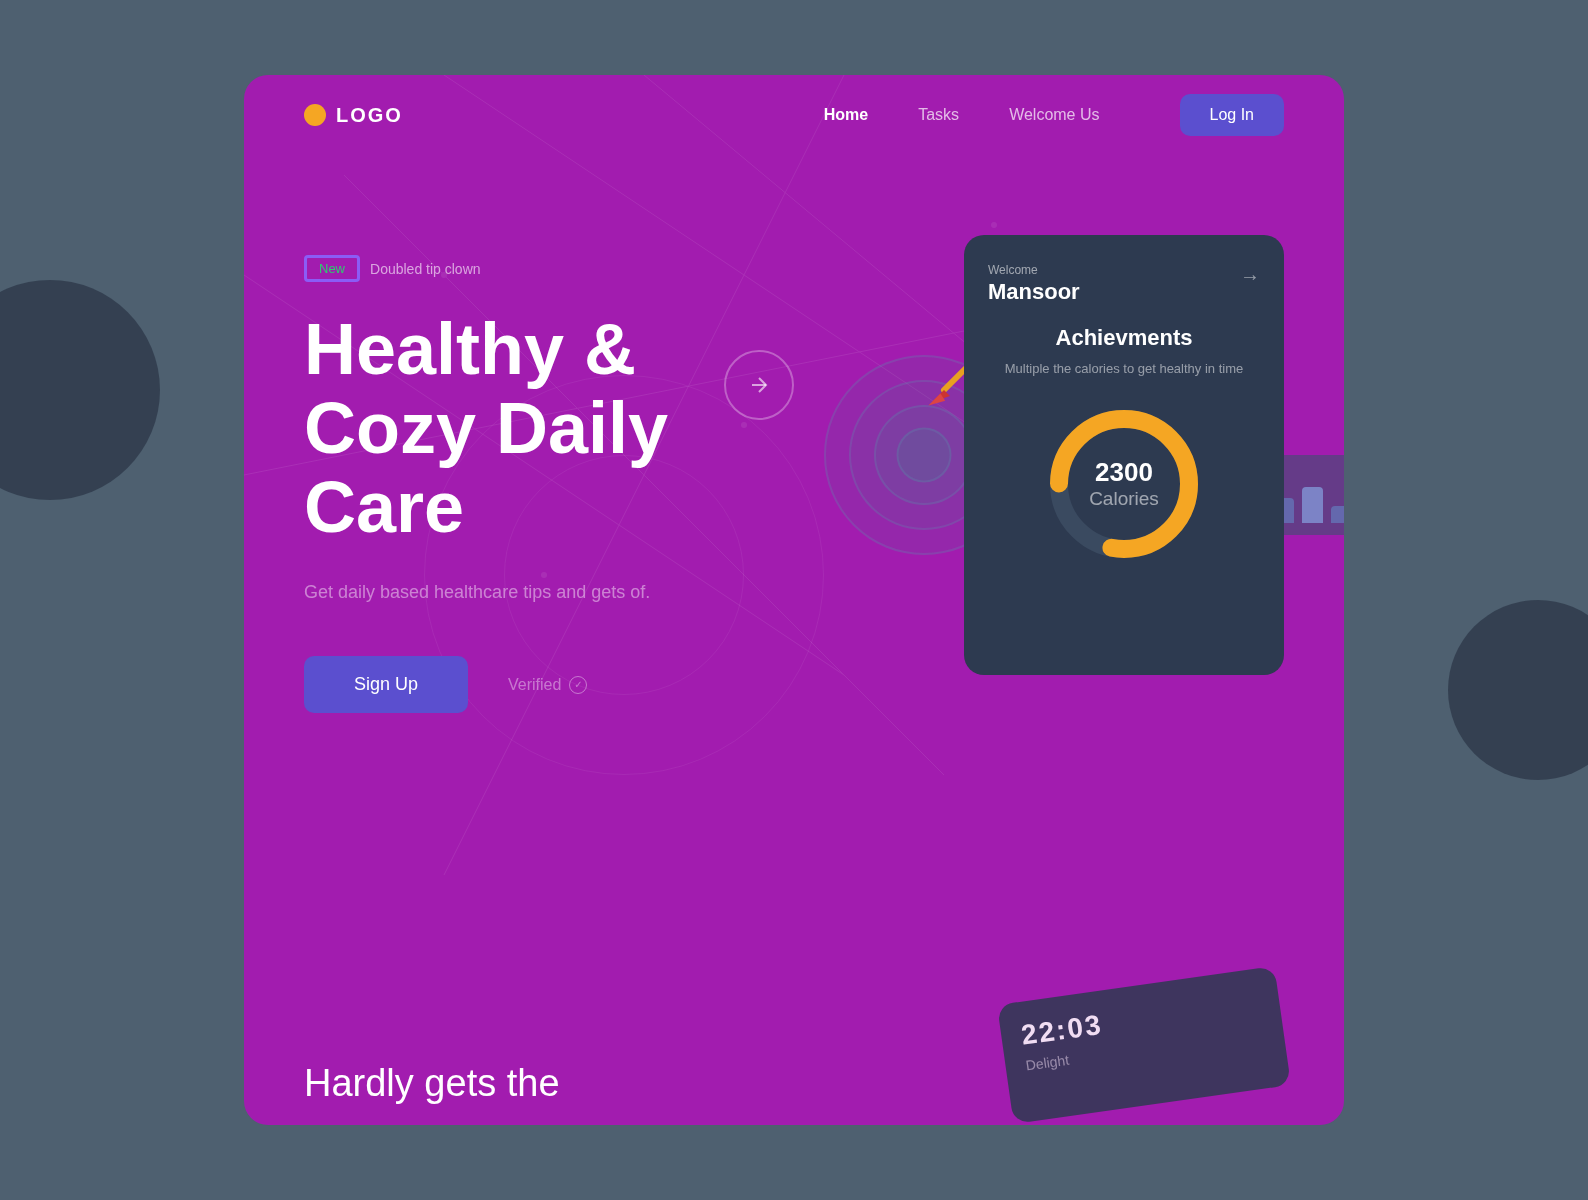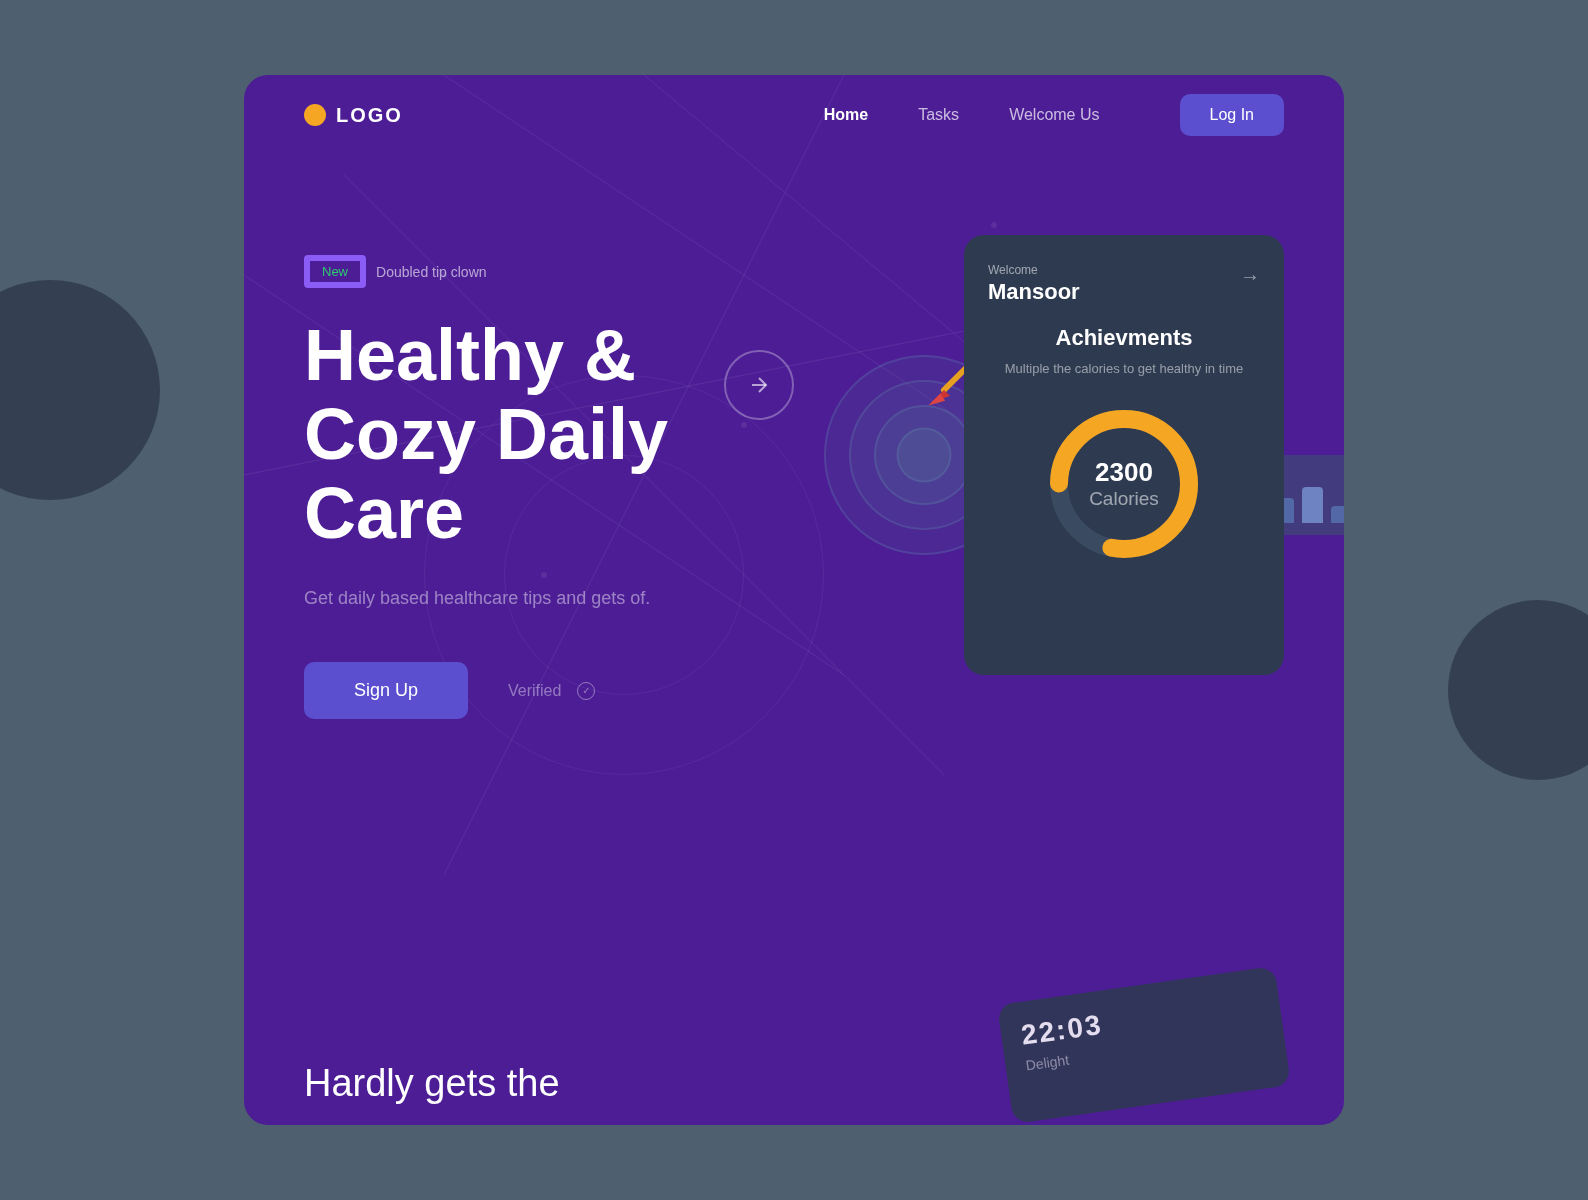--- a/index.html
+++ b/index.html
@@ -40,21 +40,21 @@
       width: 180px;
       height: 180px;
       border-radius: 50%;
       background: #2a3345;
       opacity: 0.7;
     }
 
     .main-card {
       width: 1100px;
       height: 1050px;
-      background: #4c1d95;
+      background: #a21caf;
       border-radius: 24px;
       position: relative;
       overflow: hidden;
     }
 
     
     .deco-circle-1 {
       position: absolute;
       left: 180px;
       top: 300px;
@@ -144,21 +144,21 @@
     
     .badge-row {
       display: flex;
       align-items: center;
       gap: 10px;
       margin-bottom: 28px;
       margin-top: 80px;
     }
     .badge-new {
       background: transparent;
-      border: 6px solid #8b5cf6;
+      border: 3px solid #8b5cf6;
       color: #2ecc71;
       font-size: 13px;
       padding: 3px 12px;
       border-radius: 4px;
     }
     .badge-text {
       color: rgba(255,255,255,0.6);
       font-size: 14px;
     }
 
@@ -193,21 +193,21 @@
       padding: 18px 50px;
       font-size: 18px;
       cursor: pointer;
       font-weight: 500;
     }
     .verified-label {
       color: rgba(255,255,255,0.4);
       font-size: 16px;
       display: flex;
       align-items: flex-start;
-      gap: 16px;
+      gap: 8px;
     }
     .verified-icon {
       width: 18px;
       height: 18px;
       border-radius: 50%;
       border: 1.5px solid rgba(255,255,255,0.4);
       display: inline-flex;
       align-items: center;
       justify-content: center;
       font-size: 10px;

